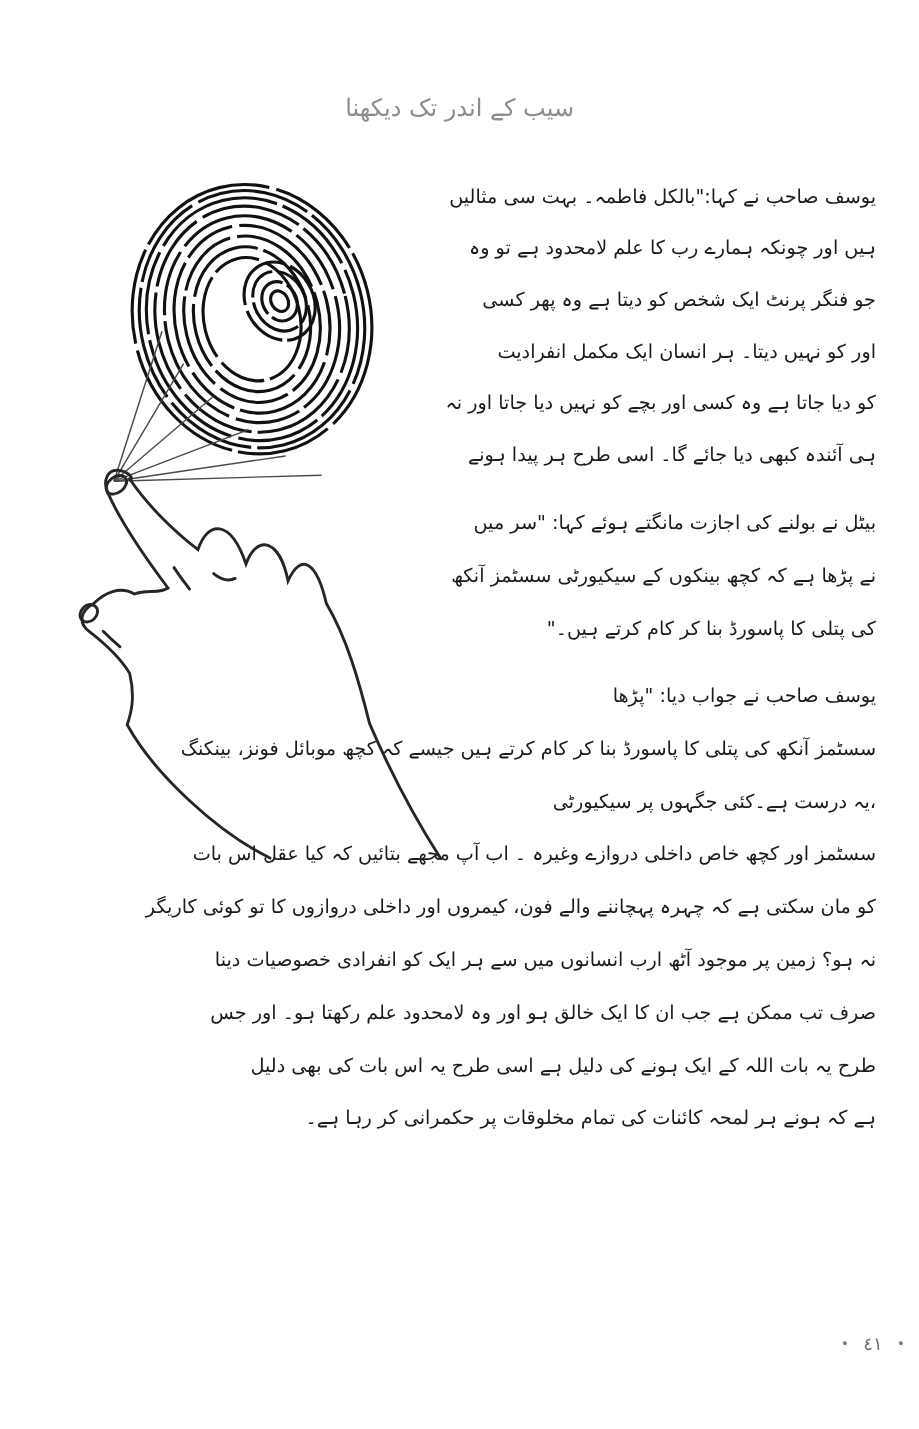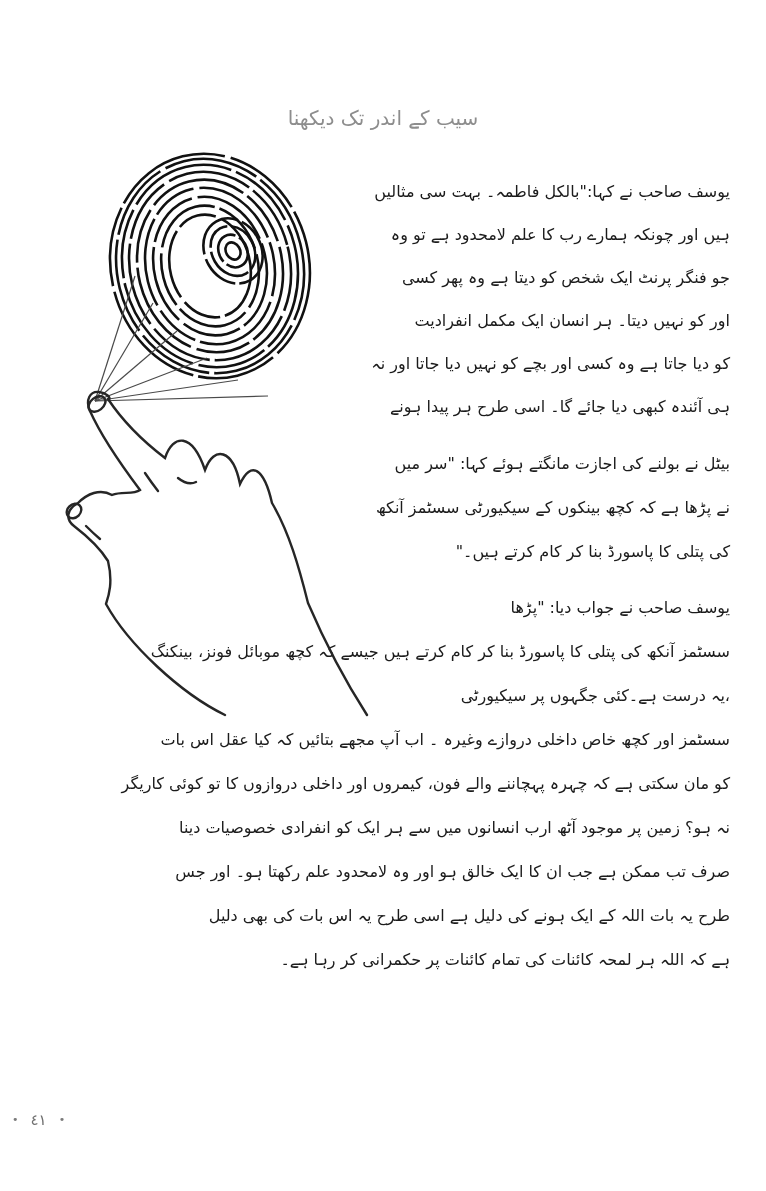--- a/index.html
+++ b/index.html
@@ -6,21 +6,21 @@
   .page {
     position:relative;
     width:766px; height:1191px;
     margin:0 auto;
     background:#ffffff;
     overflow:hidden;
     font-family:"DejaVu Sans", sans-serif;
     color:#1b1b1b;
   }
   .page-title {
-    padding-top:104px;
+    padding-top:76px;
     text-align:center;
     direction:rtl;
     color:#8d8d8d;
     font-size:20px;
     line-height:28px;
   }
   .illustration {
     position:absolute;
     left:40px; top:148px;
     width:330px; height:575px;
@@ -39,21 +39,21 @@
     white-space:nowrap;
     text-align:right;
     overflow:visible;
   }
   .para-2 { margin-top:14px; }
   .para-2 .line, .para-3 .line { line-height:44px; height:44px; }
   .para-3 { margin-top:12px; }
   .page-number {
     position:absolute;
     left:0; right:0; bottom:62px;
-    text-align:left;
+    text-align:right;
     color:#6f6f6f;
     font-size:15px;
     direction:rtl;
   }
   .page-number .dot { font-size:11px; margin:0 12px; vertical-align:2px; color:#7a7a7a; }
 </style>
 </head>
 <body>
 
 <div class="page">
@@ -124,21 +124,21 @@
 
     <div class="para para-3">
       <div class="line">یوسف صاحب نے جواب دیا: "پڑھا</div>
       <div class="line">سسٹمز آنکھ کی پتلی کا پاسورڈ بنا کر کام کرتے ہیں جیسے کہ کچھ موبائل فونز، بینکنگ</div>
       <div class="line">،یہ درست ہے۔کئی جگہوں پر سیکیورٹی</div>
       <div class="line">سسٹمز اور کچھ خاص داخلی دروازے وغیرہ ۔ اب آپ مجھے بتائیں کہ کیا عقل اس بات</div>
       <div class="line">کو مان سکتی ہے کہ چہرہ پہچاننے والے فون، کیمروں اور داخلی دروازوں کا تو کوئی کاریگر</div>
       <div class="line">نہ ہو؟ زمین پر موجود آٹھ ارب انسانوں میں سے ہر ایک کو انفرادی خصوصیات دینا</div>
       <div class="line">صرف تب ممکن ہے جب ان کا ایک خالق ہو اور وہ لامحدود علم رکھتا ہو۔ اور جس</div>
       <div class="line">طرح یہ بات اللہ کے ایک ہونے کی دلیل ہے اسی طرح یہ اس بات کی بھی دلیل</div>
-      <div class="line">ہے کہ اللہ ہر لمحہ کائنات کی تمام کائنات پر حکمرانی کر رہا ہے۔</div>
+      <div class="line">ہے کہ ہونے ہر لمحہ کائنات کی تمام مخلوقات پر حکمرانی کر رہا ہے۔</div>
     </div>
 
   </div>
 
   <div class="page-number">
     <span class="dot">•</span><span>٤١</span><span class="dot">•</span>
   </div>
 
 </div>
 

